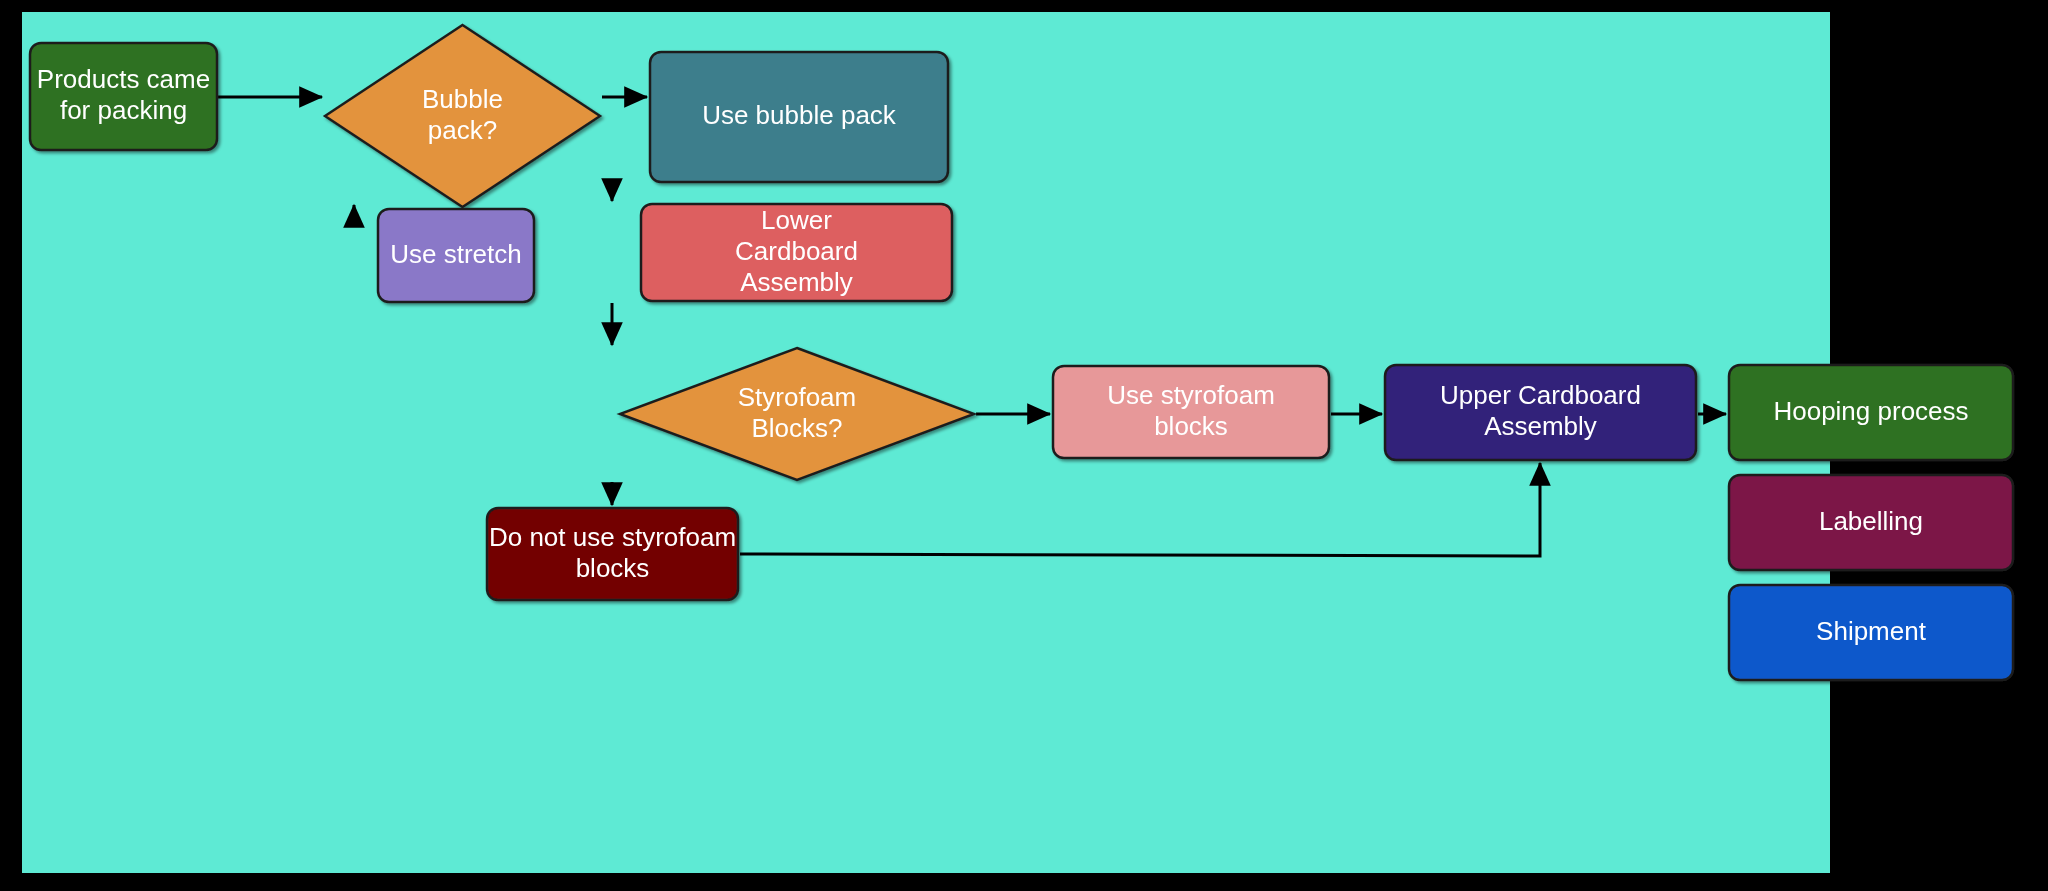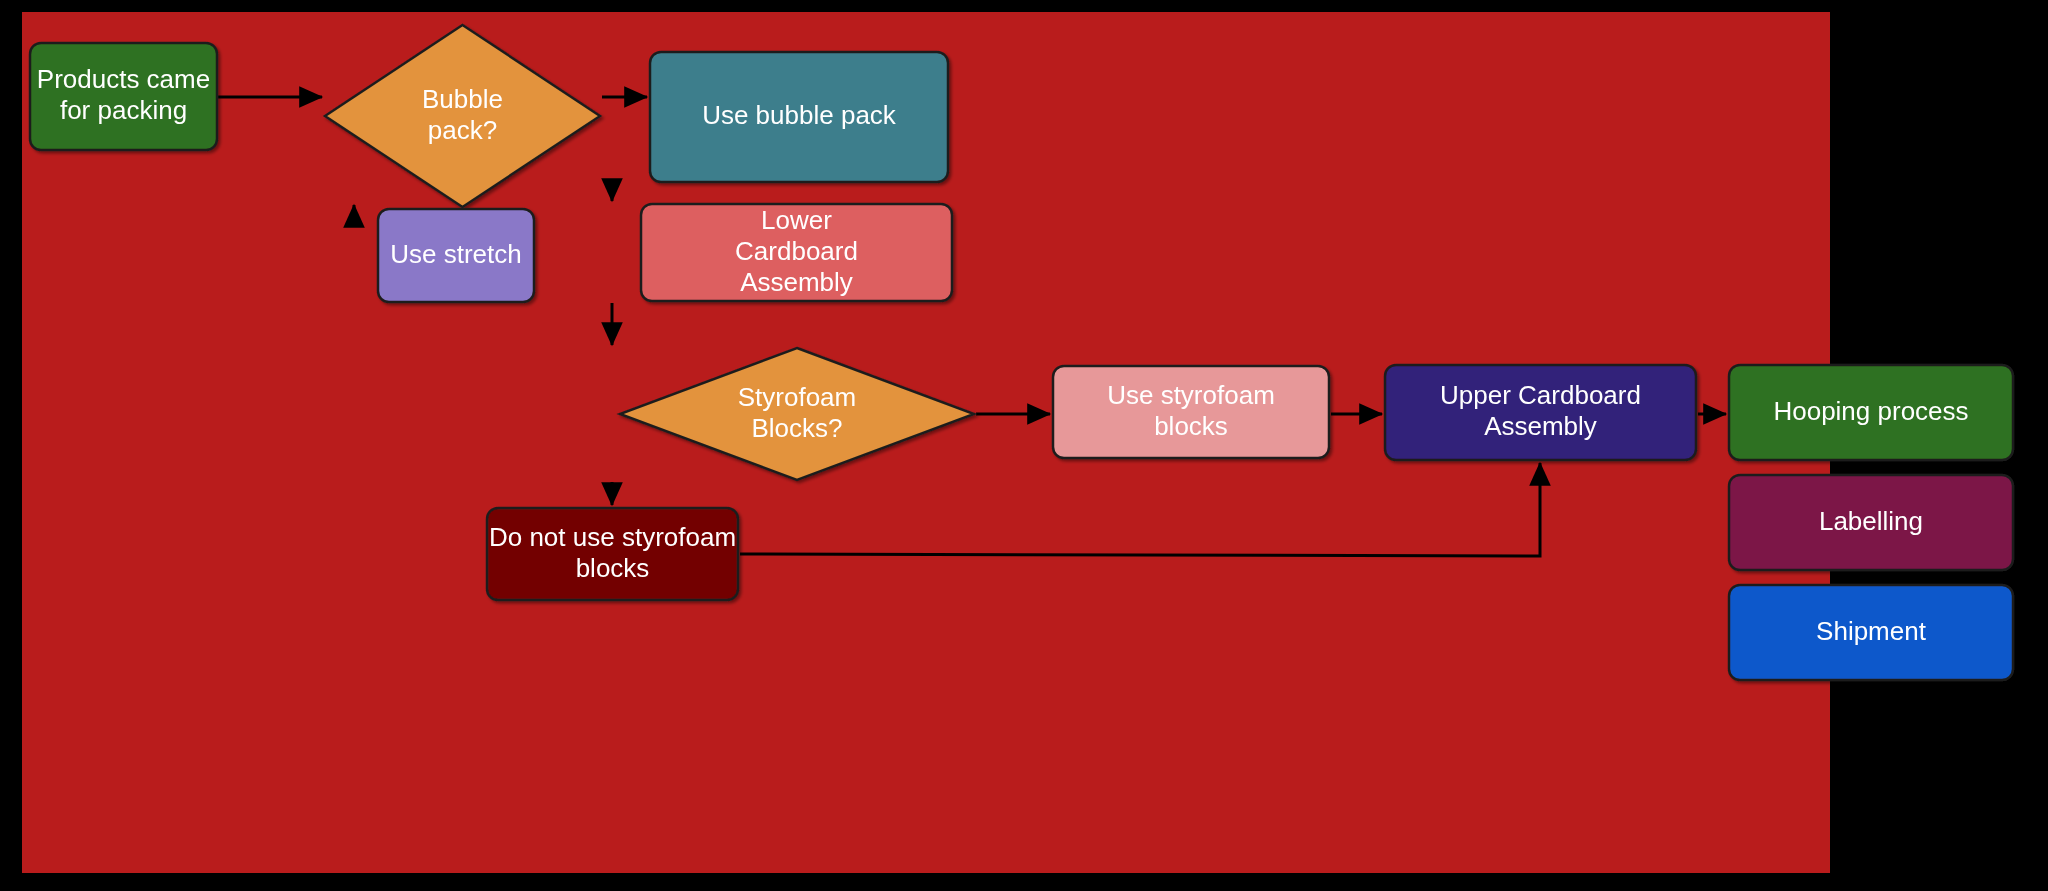--- a/index.html
+++ b/index.html
@@ -12,21 +12,21 @@
     height: 891px;
     overflow: hidden;
     font-family: "Liberation Sans", sans-serif;
   }
   #canvas {
     position: absolute;
     left: 22px;
     top: 12px;
     width: 1808px;
     height: 861px;
-    background: #b91c1c;
+    background: #5eead4;
   }
   #flow-svg {
     position: absolute;
     left: 0;
     top: 0;
     width: 1998px;
     height: 861px;
   }
   .node-shape {
     stroke: #1f1f1f;

